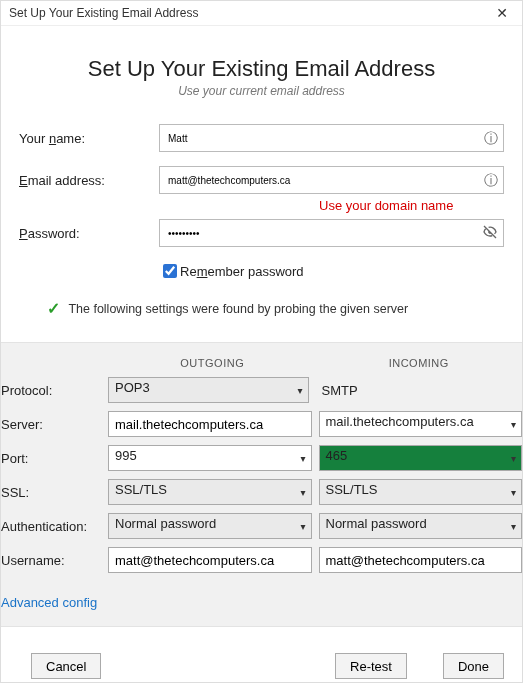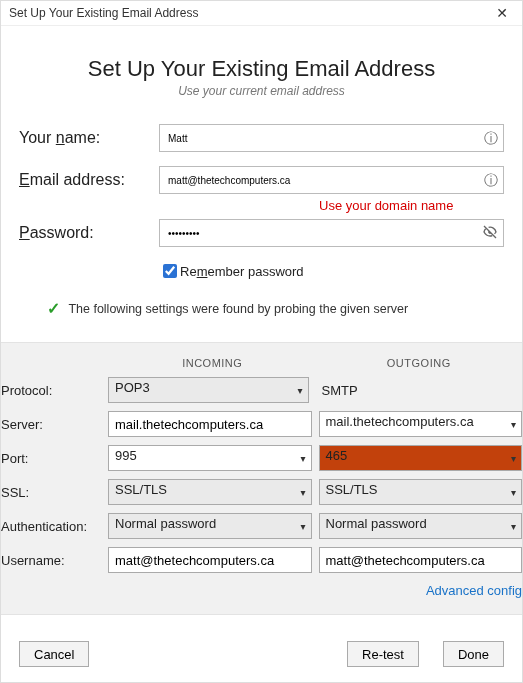--- a/index.html
+++ b/index.html
@@ -45,21 +45,21 @@
     margin-bottom: 26px;
     font-style: italic;
   }
   .form-row {
     display: flex;
     align-items: center;
     margin-bottom: 14px;
   }
   .form-row label {
     width: 140px;
-    font-size: 16px;
+    font-size: 13px;
     color: #222;
   }
   .underline { text-decoration: underline; }
   .input-wrap {
     position: relative;
     flex: 1;
   }
   .text-input {
     width: 100%;
     height: 28px;
@@ -164,39 +164,40 @@
   .chev {
     position: absolute;
     right: 6px;
     top: 50%;
     transform: translateY(-50%);
     pointer-events: none;
     font-size: 10px;
     color: #333;
   }
   .adv-link {
-    text-align: right;
+    text-align: left;
     color: #1a73c8;
     font-size: 13px;
-    margin-top: 10px;
+    margin-top: 22px;
     cursor: pointer;
   }
   .button-bar {
     display: flex;
     justify-content: space-between;
     padding: 26px 18px 18px 18px;
   }
   .btn {
     height: 26px;
     padding: 0 14px;
     border: 1px solid #aaa;
     background: #f3f3f3;
     font-size: 13px;
     font-family: inherit;
     cursor: pointer;
+    margin-left: 12px;
   }
   .btn-group { display: flex; gap: 24px; }
   .btn.bold { font-weight: 400; }
 </style>
 </head>
 <body>
 
 <div class="titlebar">
   <span>Set Up Your Existing Email Address</span>
   <span class="close">✕</span>
@@ -243,22 +244,22 @@
 
   <div class="status-row">
     <span class="check-icon">✓</span>
     <span>The following settings were found by probing the given server</span>
   </div>
 </div>
 
 <div class="grid-section">
   <div class="grid-header">
     <div class="gh-label"></div>
+    <div class="gh-col">OUTGOING</div>
     <div class="gh-col">INCOMING</div>
-    <div class="gh-col">OUTGOING</div>
   </div>
 
   <div class="grid-row">
     <div class="gr-label">Protocol:</div>
     <div class="gr-cell">
       <div class="select"><span>POP3</span></div>
       <span class="chev">▾</span>
     </div>
     <div class="gr-cell static">SMTP</div>
   </div>
@@ -274,21 +275,21 @@
     </div>
   </div>
 
   <div class="grid-row">
     <div class="gr-label">Port:</div>
     <div class="gr-cell">
       <div class="select" style="background:#fff;"><span>995</span></div>
       <span class="chev">▾</span>
     </div>
     <div class="gr-cell">
-      <div class="select" style="background:#c2410c;"><span>465</span></div>
+      <div class="select" style="background:#15803d;"><span>465</span></div>
       <span class="chev">▾</span>
     </div>
   </div>
 
   <div class="grid-row">
     <div class="gr-label">SSL:</div>
     <div class="gr-cell">
       <div class="select"><span>SSL/TLS</span></div>
       <span class="chev">▾</span>
     </div>

